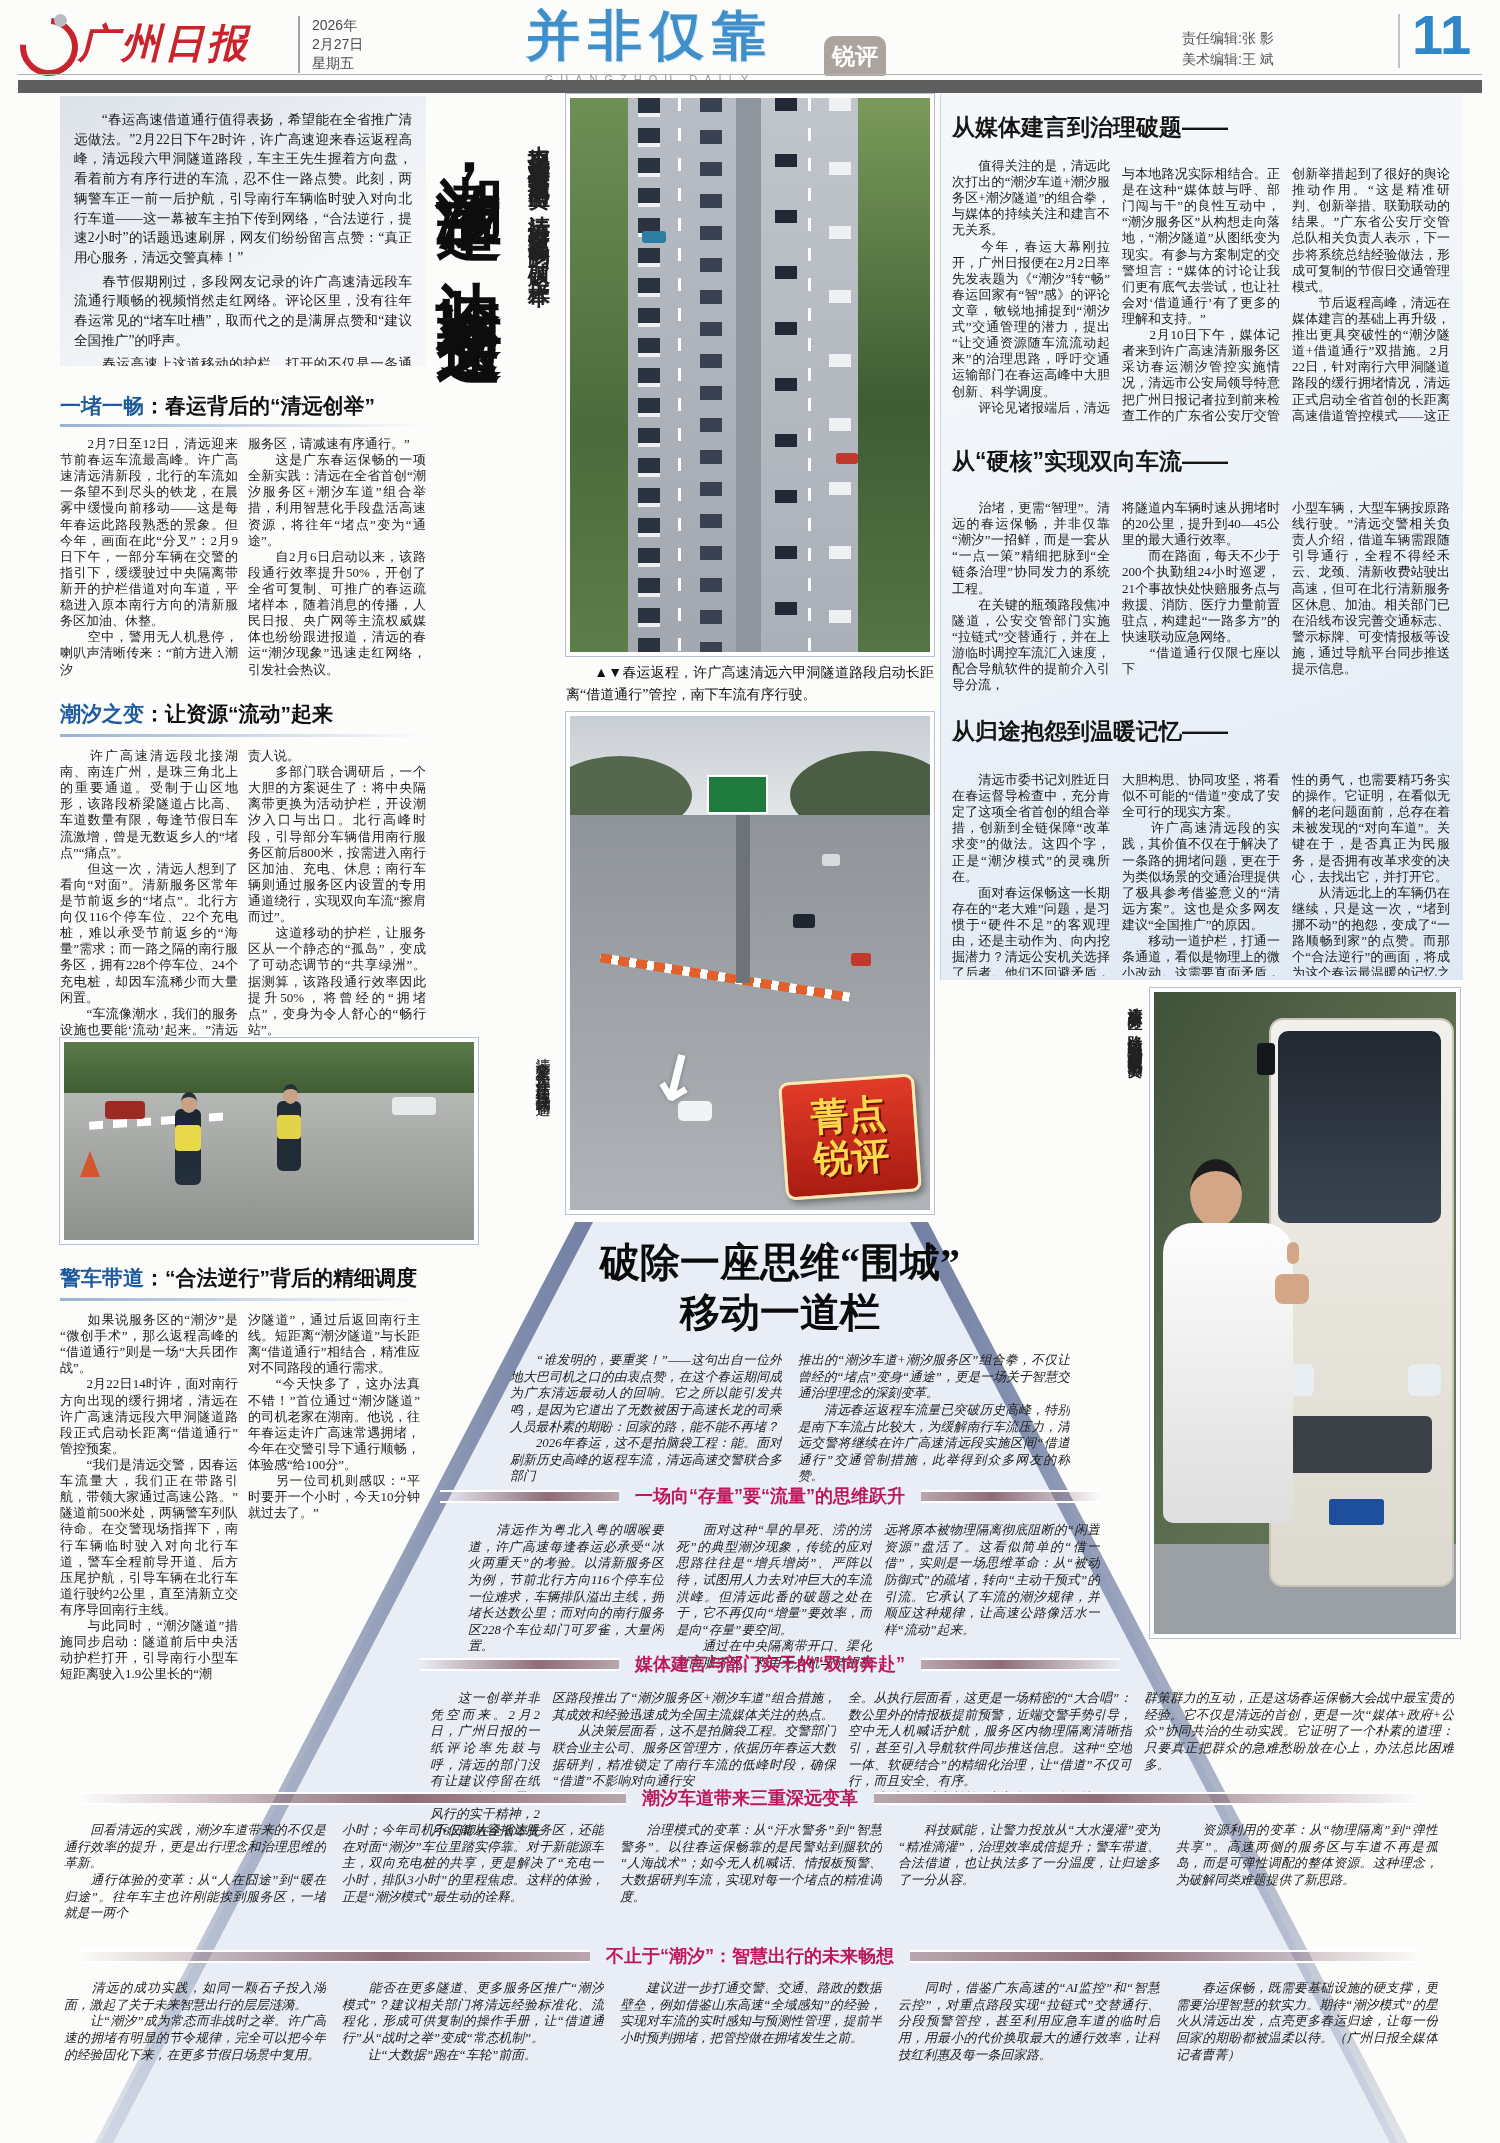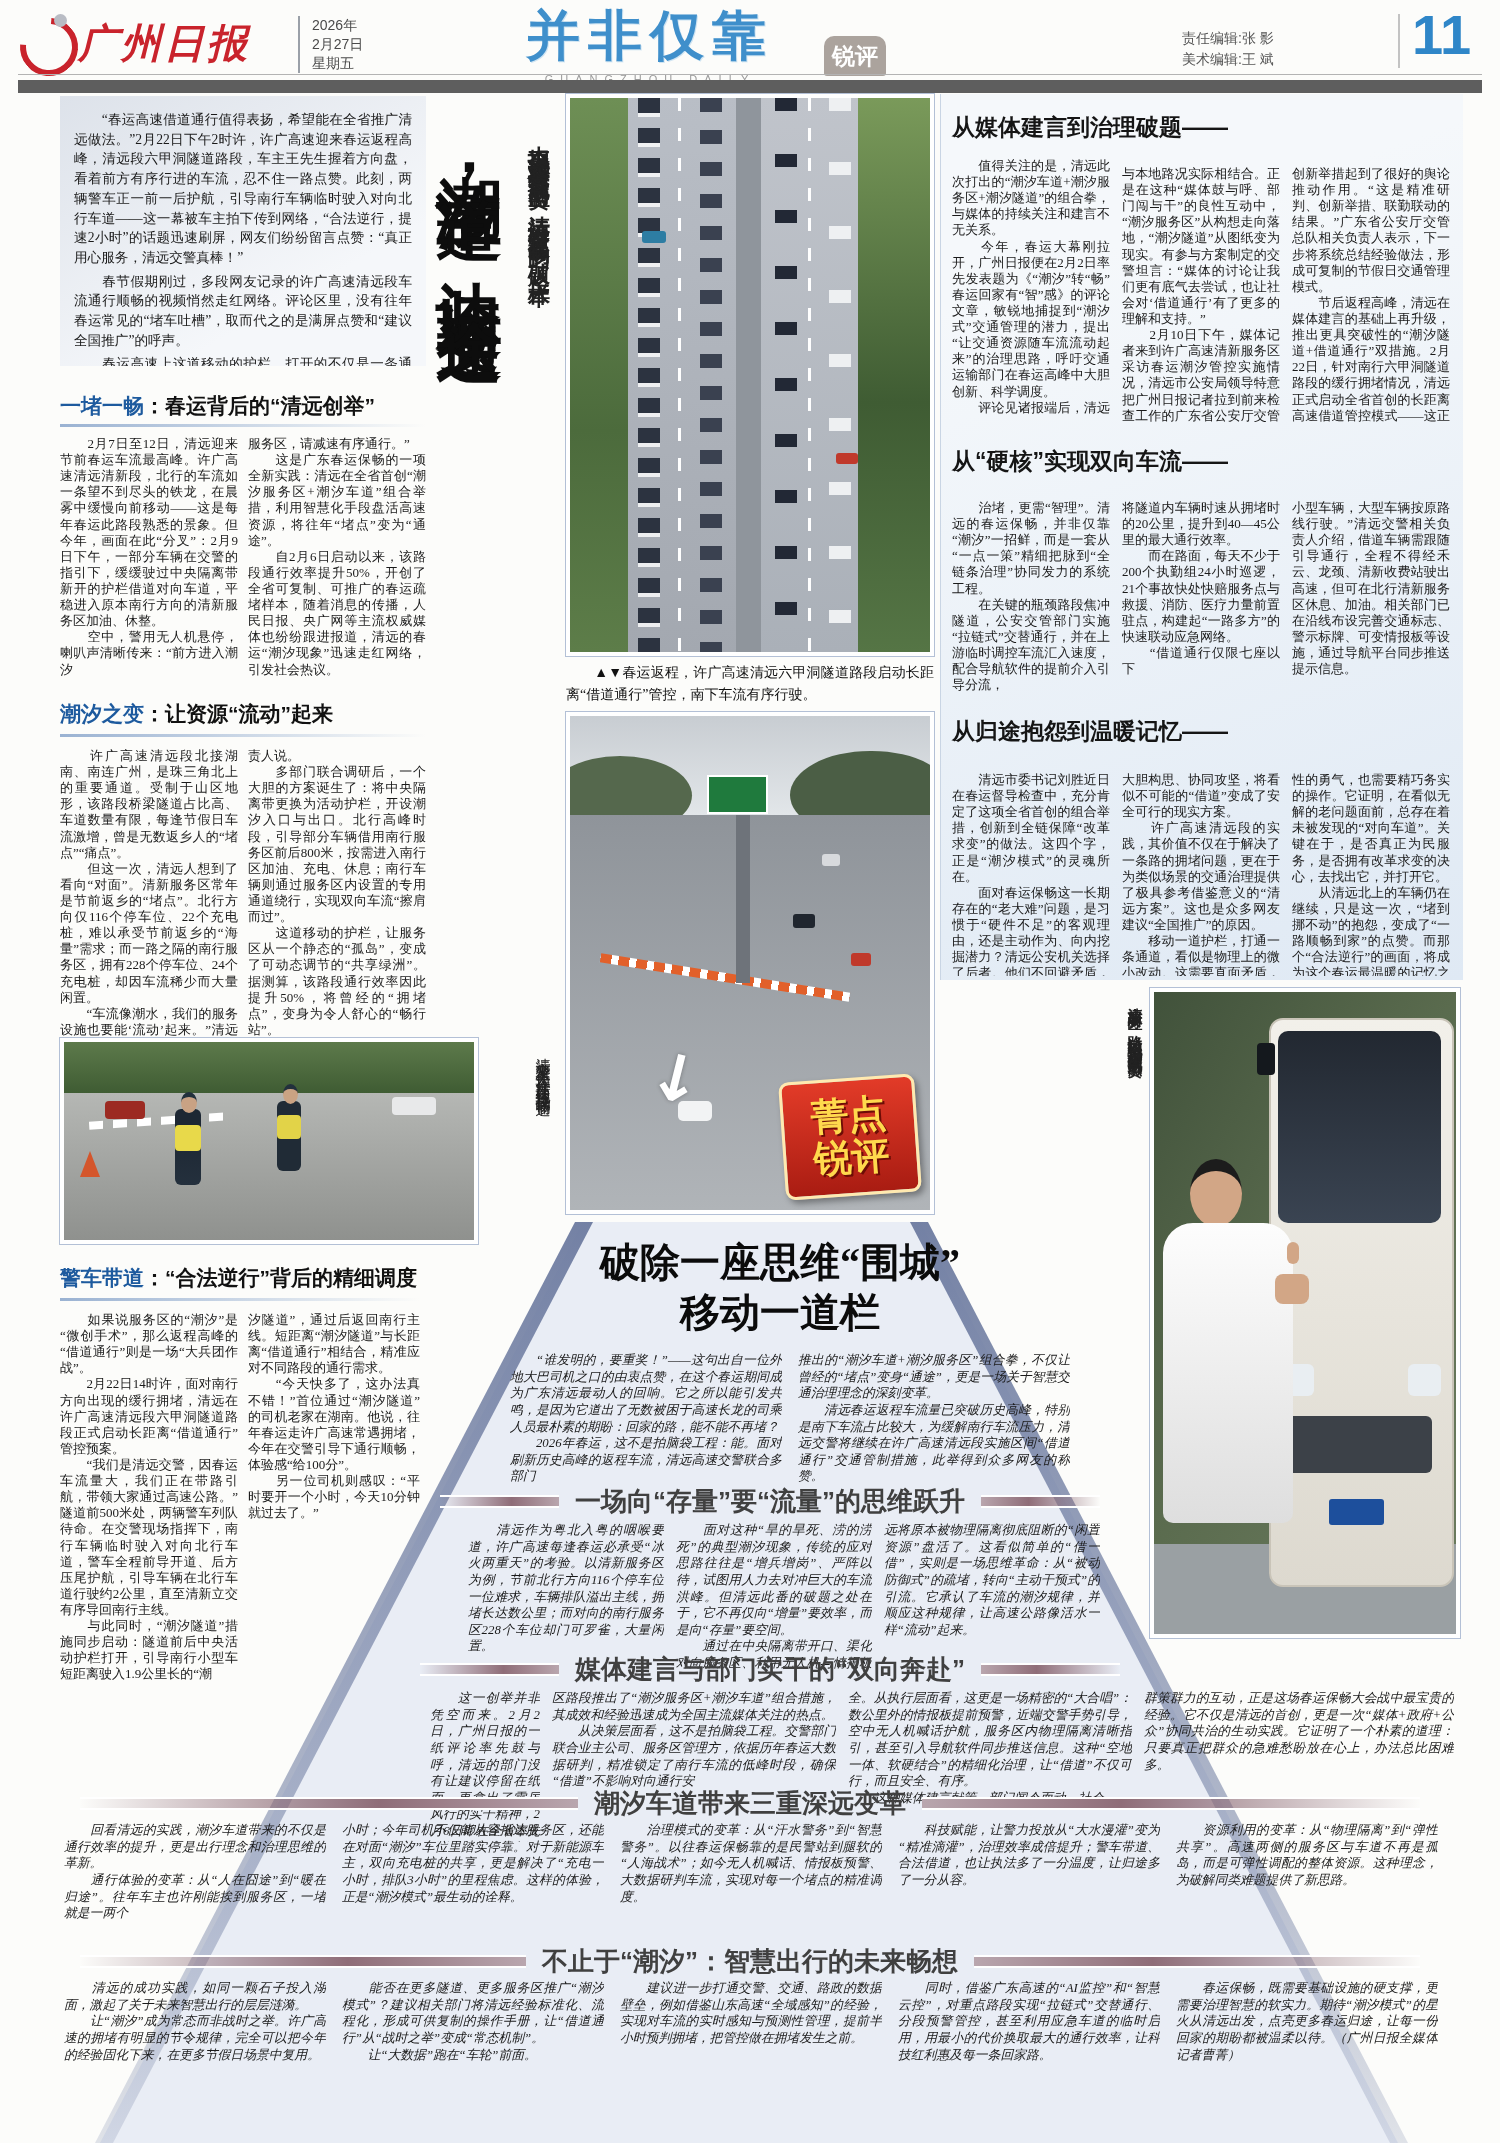--- a/index.html
+++ b/index.html
@@ -64,21 +64,21 @@
   .badge span{font-size:38px;line-height:1.1;font-weight:900;color:#ffd94d;
       font-family:"Liberation Sans",sans-serif;text-shadow:2px 2px 0 #6d0d06;}
   
   .center-title{position:absolute;left:500px;top:1238px;width:560px;text-align:center;
       font-size:40px;font-weight:900;line-height:1.25;font-family:"Liberation Serif",serif;color:#0b0b0b;}
   .funnel{font-style:italic;font-size:12.8px;line-height:1.3;}
   .bandhead{position:absolute;display:flex;align-items:center;gap:16px;}
   .bandhead .rule{flex:1;height:9px;background:linear-gradient(90deg,rgba(155,120,130,0),#8f6d78 60%,#b9a6ae);
       border-top:2px solid #fff;border-bottom:2px solid #fff;}
   .bandhead .rule.r{background:linear-gradient(270deg,rgba(155,120,130,0),#8f6d78 60%,#b9a6ae);}
-  .bandhead .t{font-family:"Liberation Sans",sans-serif;font-weight:bold;font-size:26px;color:#404040;
+  .bandhead .t{font-family:"Liberation Sans",sans-serif;font-weight:bold;font-size:18px;color:#be185d;
       white-space:nowrap;}
 </style>
 </head>
 <body>
 
 <div id="paper">
 
   <div class="abs" style="left:20px;top:10px;width:280px;height:62px;">
     <div class="logo-swirl"></div>
     <div class="logo-dot"></div>

